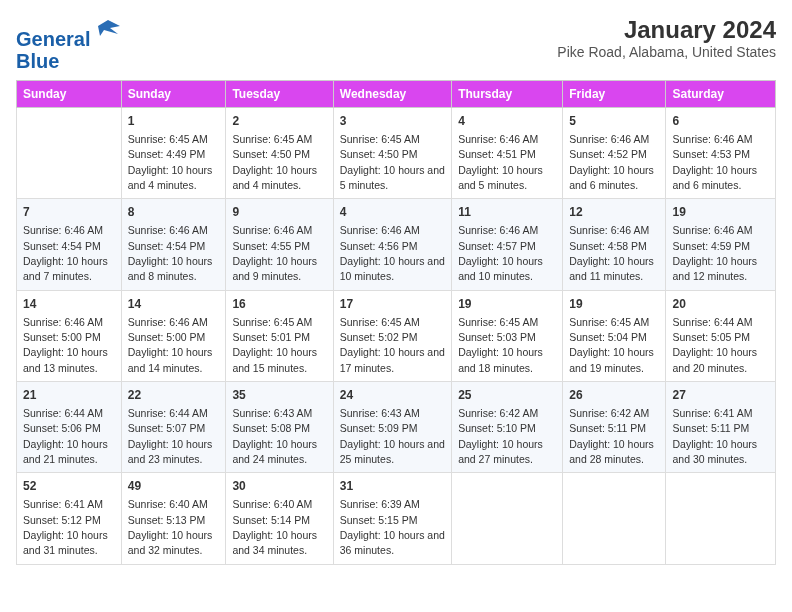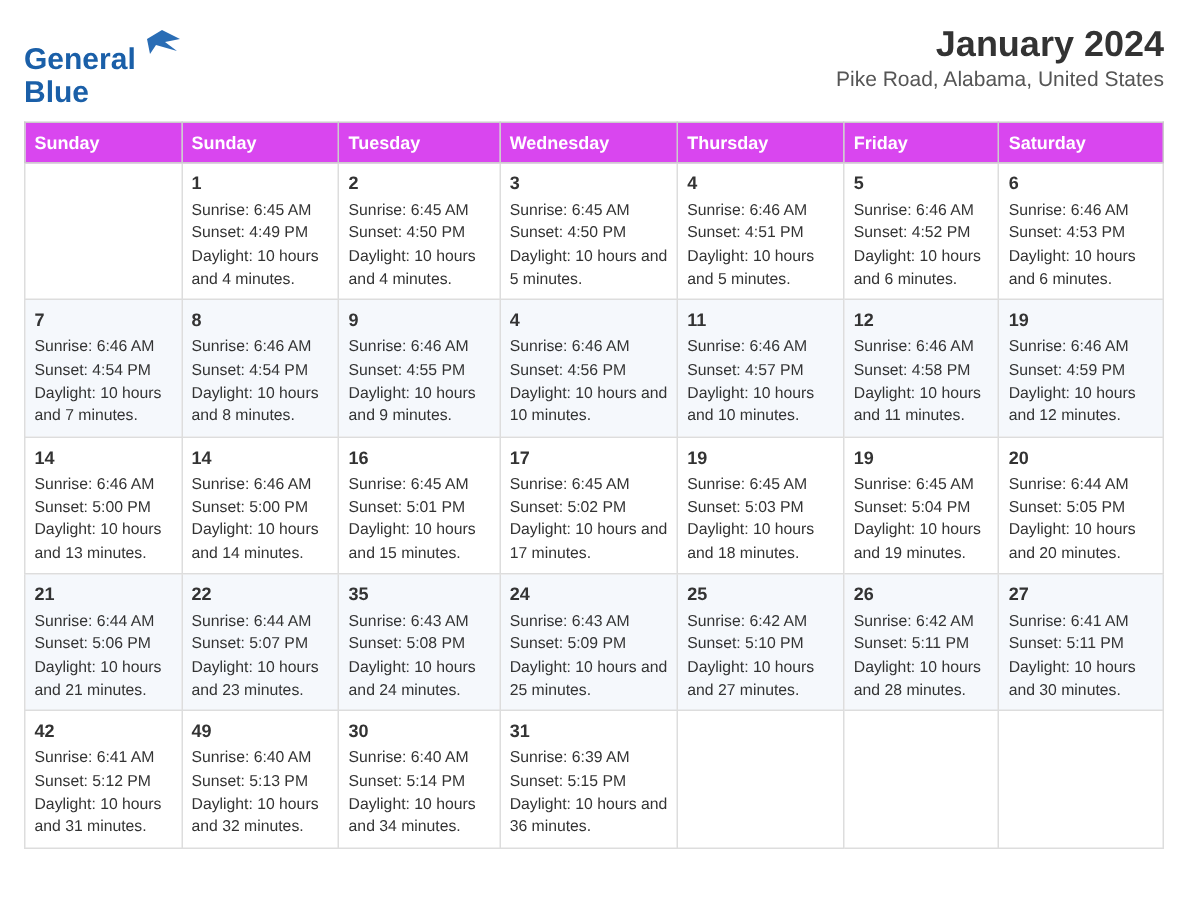--- a/index.html
+++ b/index.html
@@ -151,21 +151,21 @@
       <tr>
         <td><span class="day-num">21</span><span class="day-info">Sunrise: 6:44 AM<br>Sunset: 5:06 PM<br>Daylight: 10 hours and 21 minutes.</span></td>
         <td><span class="day-num">22</span><span class="day-info">Sunrise: 6:44 AM<br>Sunset: 5:07 PM<br>Daylight: 10 hours and 23 minutes.</span></td>
         <td><span class="day-num">35</span><span class="day-info">Sunrise: 6:43 AM<br>Sunset: 5:08 PM<br>Daylight: 10 hours and 24 minutes.</span></td>
         <td><span class="day-num">24</span><span class="day-info">Sunrise: 6:43 AM<br>Sunset: 5:09 PM<br>Daylight: 10 hours and 25 minutes.</span></td>
         <td><span class="day-num">25</span><span class="day-info">Sunrise: 6:42 AM<br>Sunset: 5:10 PM<br>Daylight: 10 hours and 27 minutes.</span></td>
         <td><span class="day-num">26</span><span class="day-info">Sunrise: 6:42 AM<br>Sunset: 5:11 PM<br>Daylight: 10 hours and 28 minutes.</span></td>
         <td><span class="day-num">27</span><span class="day-info">Sunrise: 6:41 AM<br>Sunset: 5:11 PM<br>Daylight: 10 hours and 30 minutes.</span></td>
       </tr>
       <tr>
-        <td><span class="day-num">42</span><span class="day-info">Sunrise: 6:41 AM<br>Sunset: 5:12 PM<br>Daylight: 10 hours and 31 minutes.</span></td>
+        <td><span class="day-num">52</span><span class="day-info">Sunrise: 6:41 AM<br>Sunset: 5:12 PM<br>Daylight: 10 hours and 31 minutes.</span></td>
         <td><span class="day-num">49</span><span class="day-info">Sunrise: 6:40 AM<br>Sunset: 5:13 PM<br>Daylight: 10 hours and 32 minutes.</span></td>
         <td><span class="day-num">30</span><span class="day-info">Sunrise: 6:40 AM<br>Sunset: 5:14 PM<br>Daylight: 10 hours and 34 minutes.</span></td>
         <td><span class="day-num">31</span><span class="day-info">Sunrise: 6:39 AM<br>Sunset: 5:15 PM<br>Daylight: 10 hours and 36 minutes.</span></td>
         <td class="empty-cell"></td>
         <td class="empty-cell"></td>
         <td class="empty-cell"></td>
       </tr>
     </tbody>
 </table>
 

